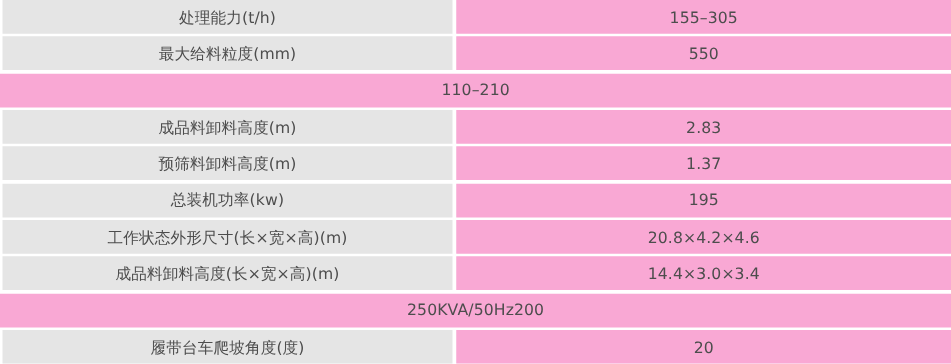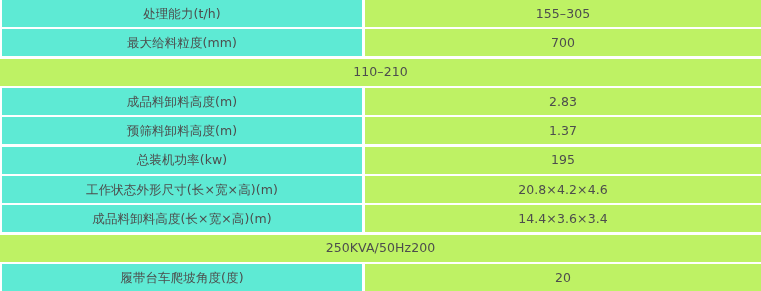--- a/index.html
+++ b/index.html
@@ -39,40 +39,40 @@
     line-height: 1.1;
     color: #4d4d4d;
     letter-spacing: 0.1px;
     white-space: nowrap;
     overflow: hidden;
   }
   .cell-label {
     width: 360px;
     margin-left: 2px;
     margin-right: 3px;
-    background: #5eead4;
+    background: #e5e5e5;
   }
   .cell-value {
     flex: 1 1 auto;
-    background: #bef264;
+    background: #f9a8d4;
   }
 </style>
 </head>
 <body>
 
 <div class="spec-table">
 
   <div class="spec-row">
     <div class="cell cell-label">处理能力(t/h)</div>
     <div class="cell cell-value">155–305</div>
   </div>
 
   <div class="spec-row">
     <div class="cell cell-label">最大给料粒度(mm)</div>
-    <div class="cell cell-value">700</div>
+    <div class="cell cell-value">550</div>
   </div>
 
   <div class="spec-row">
     <div class="cell cell-value">110–210</div>
   </div>
 
   <div class="spec-row">
     <div class="cell cell-label">成品料卸料高度(m)</div>
     <div class="cell cell-value">2.83</div>
   </div>
@@ -88,21 +88,21 @@
   </div>
 
 
   <div class="spec-row">
     <div class="cell cell-label">工作状态外形尺寸(长×宽×高)(m)</div>
     <div class="cell cell-value">20.8×4.2×4.6</div>
   </div>
 
   <div class="spec-row">
     <div class="cell cell-label">成品料卸料高度(长×宽×高)(m)</div>
-    <div class="cell cell-value">14.4×3.6×3.4</div>
+    <div class="cell cell-value">14.4×3.0×3.4</div>
   </div>
 
   <div class="spec-row">
     <div class="cell cell-value">250KVA/50Hz200</div>
   </div>
 
   <div class="spec-row">
     <div class="cell cell-label">履带台车爬坡角度(度)</div>
     <div class="cell cell-value">20</div>
   </div>

